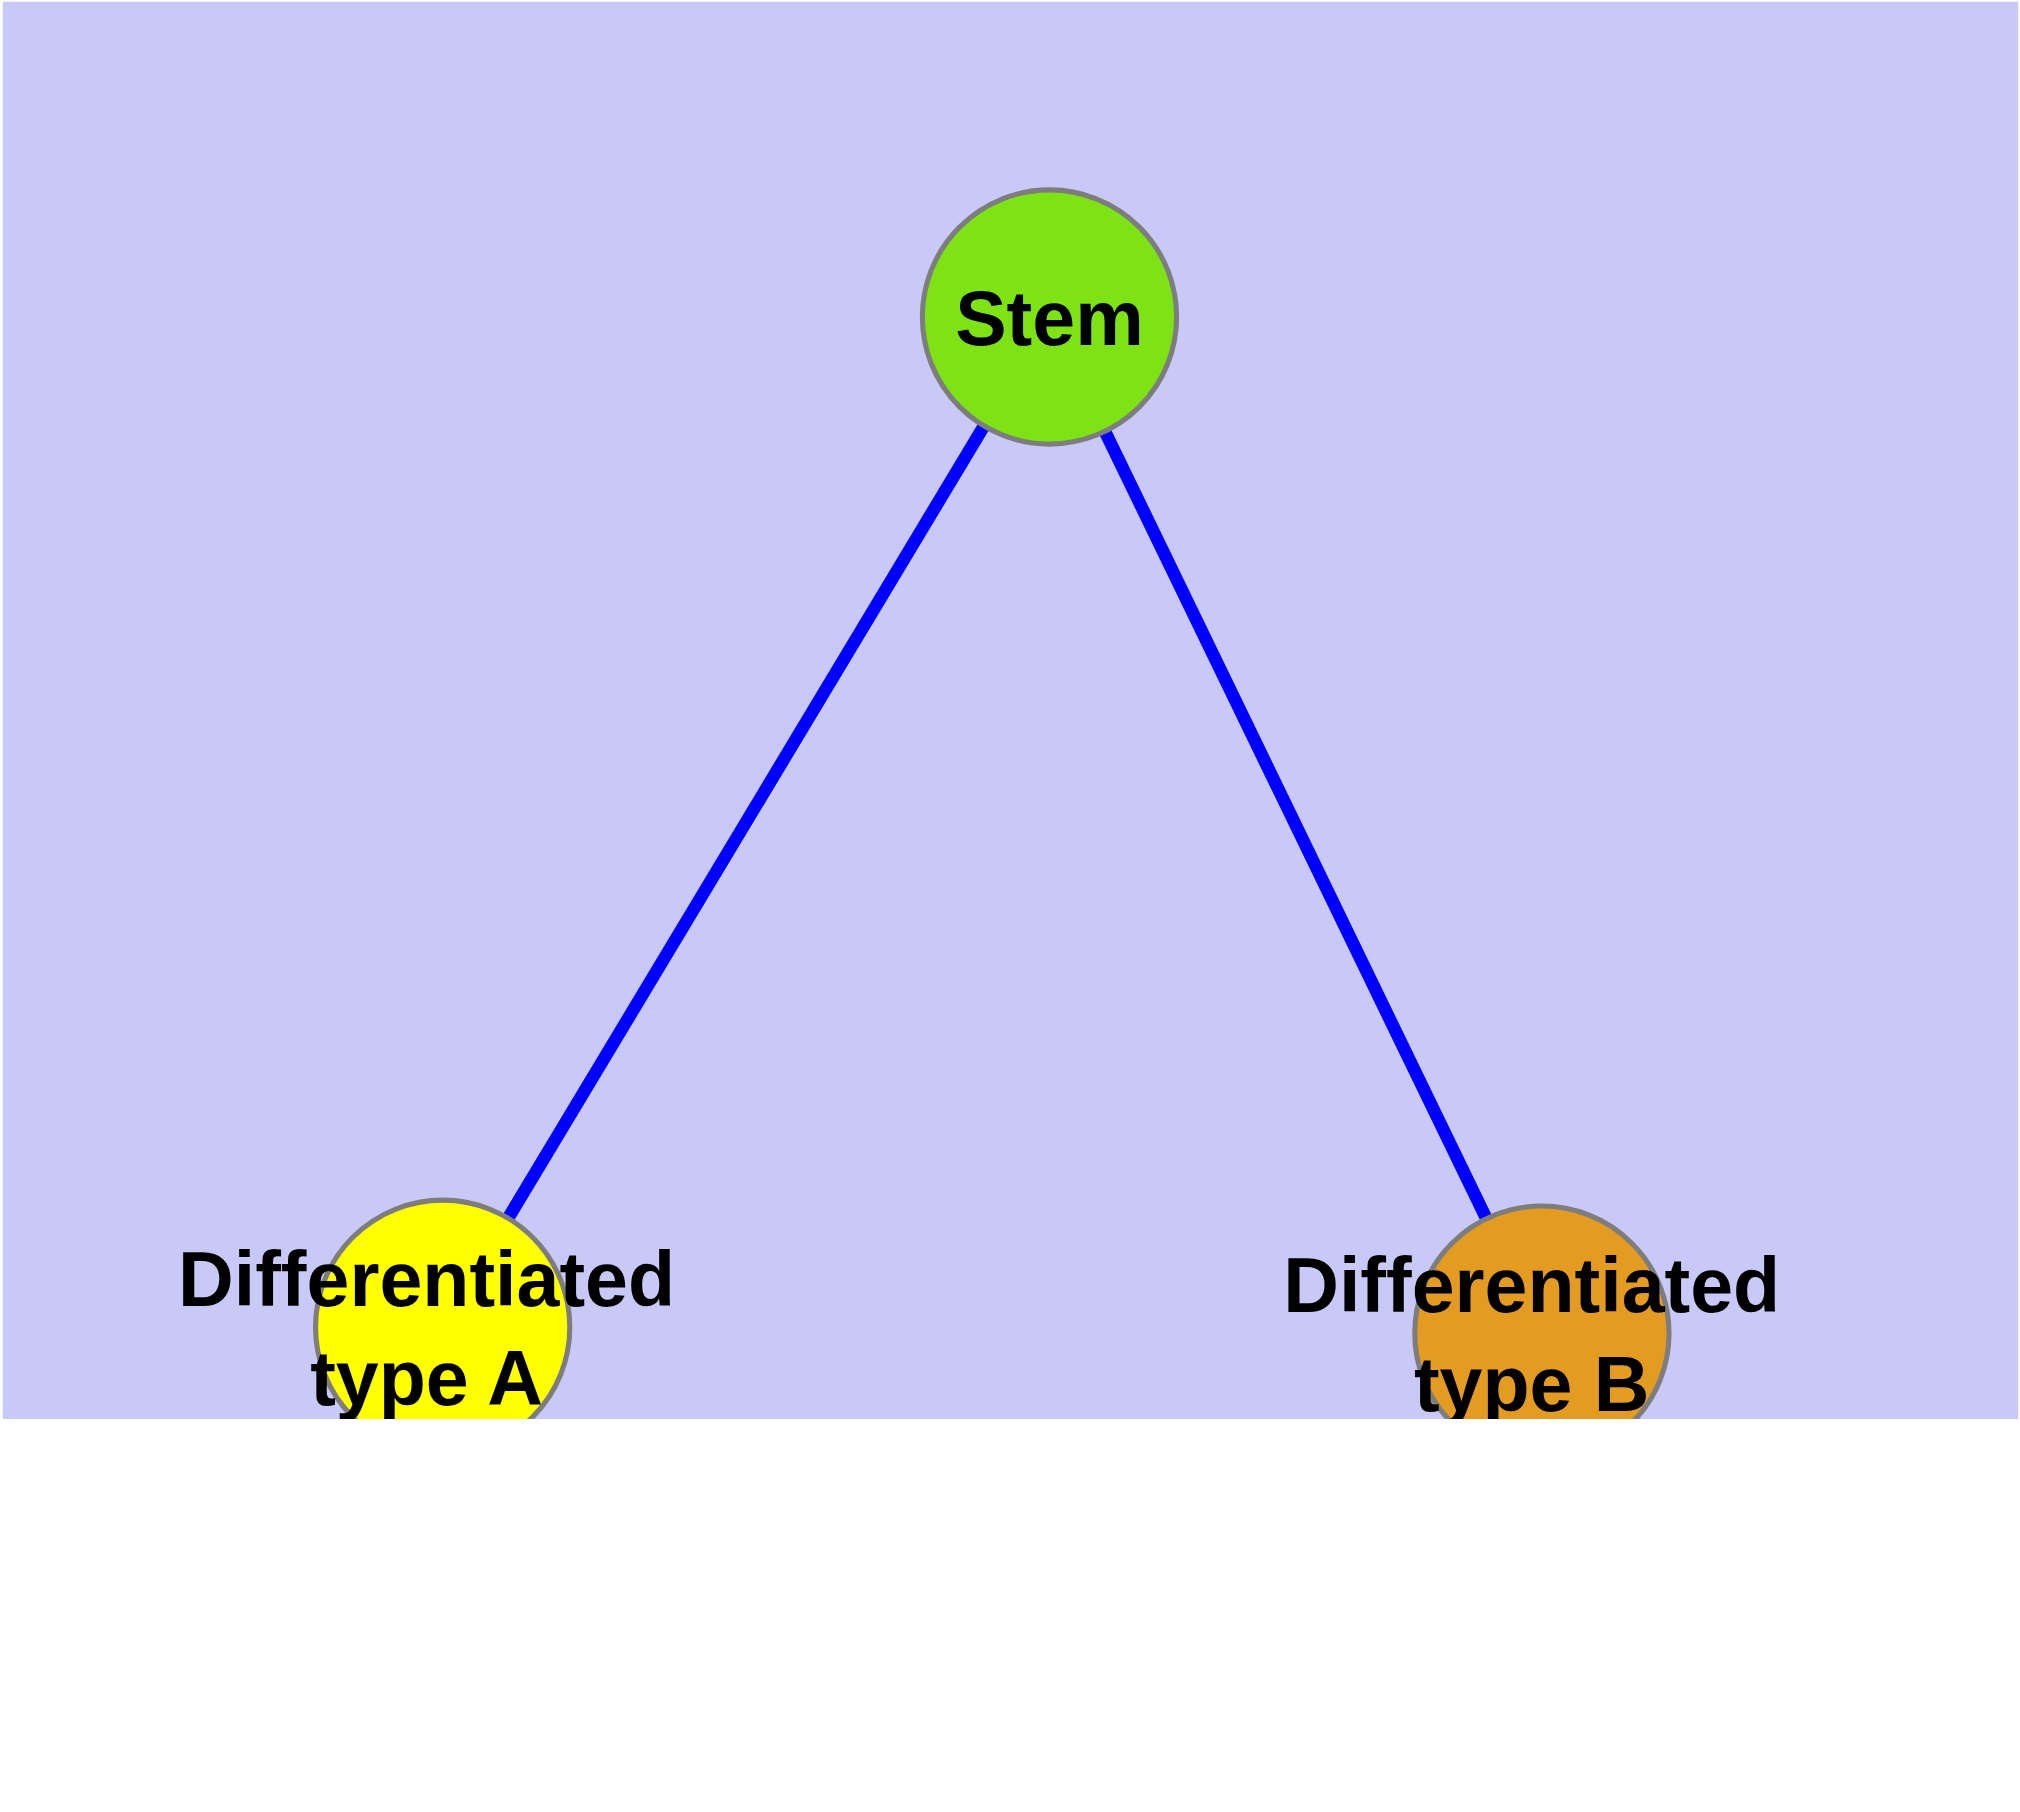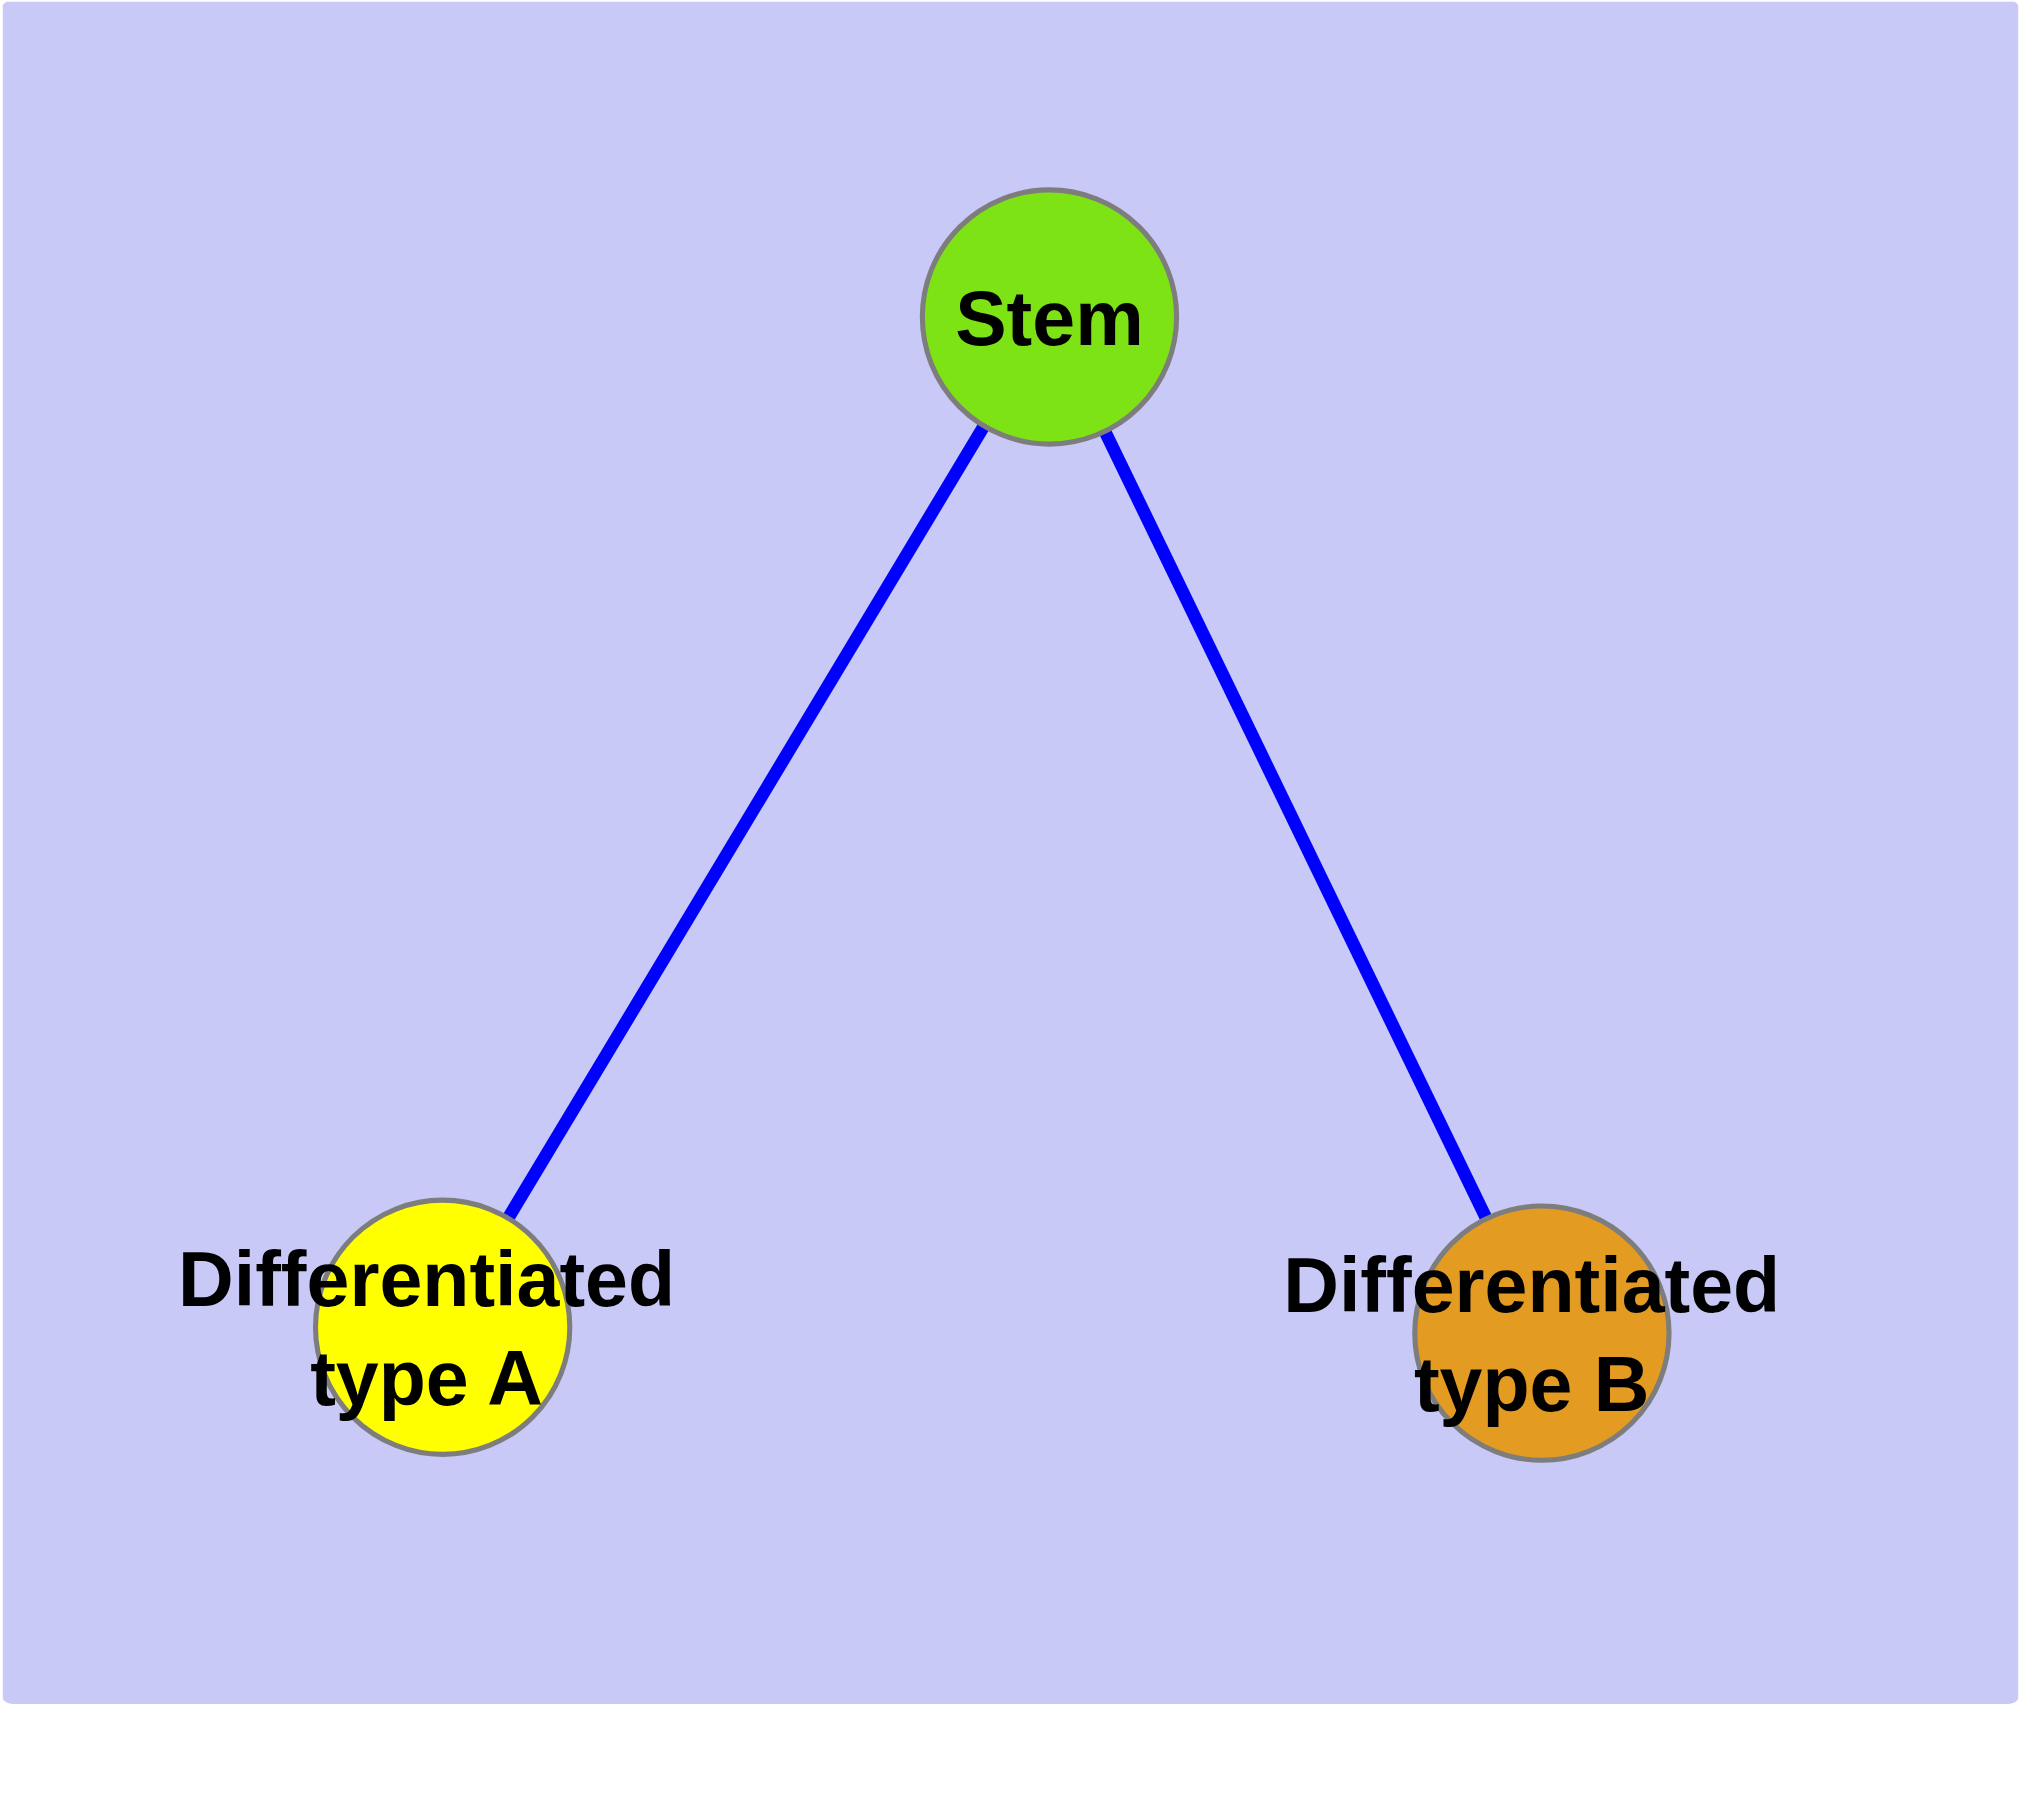--- a/index.html
+++ b/index.html
@@ -3,24 +3,23 @@
 <meta charset="utf-8">
 <style>
   html, body {
     margin: 0;
     padding: 0;
     background: #FFFFFF;
   }
   .page {
     position: relative;
     width: 2021px;
-    height: 1704px;
+    height: 1419px;
     background: #FFFFFF;
     overflow: hidden;
-    border-radius: 13px;
   }
   svg.diagram {
     display: block;
     width: 2021px;
     height: 1812px;
   }
   svg.diagram text {
     font-family: "Liberation Sans", "DejaVu Sans", sans-serif;
   }
 </style>

